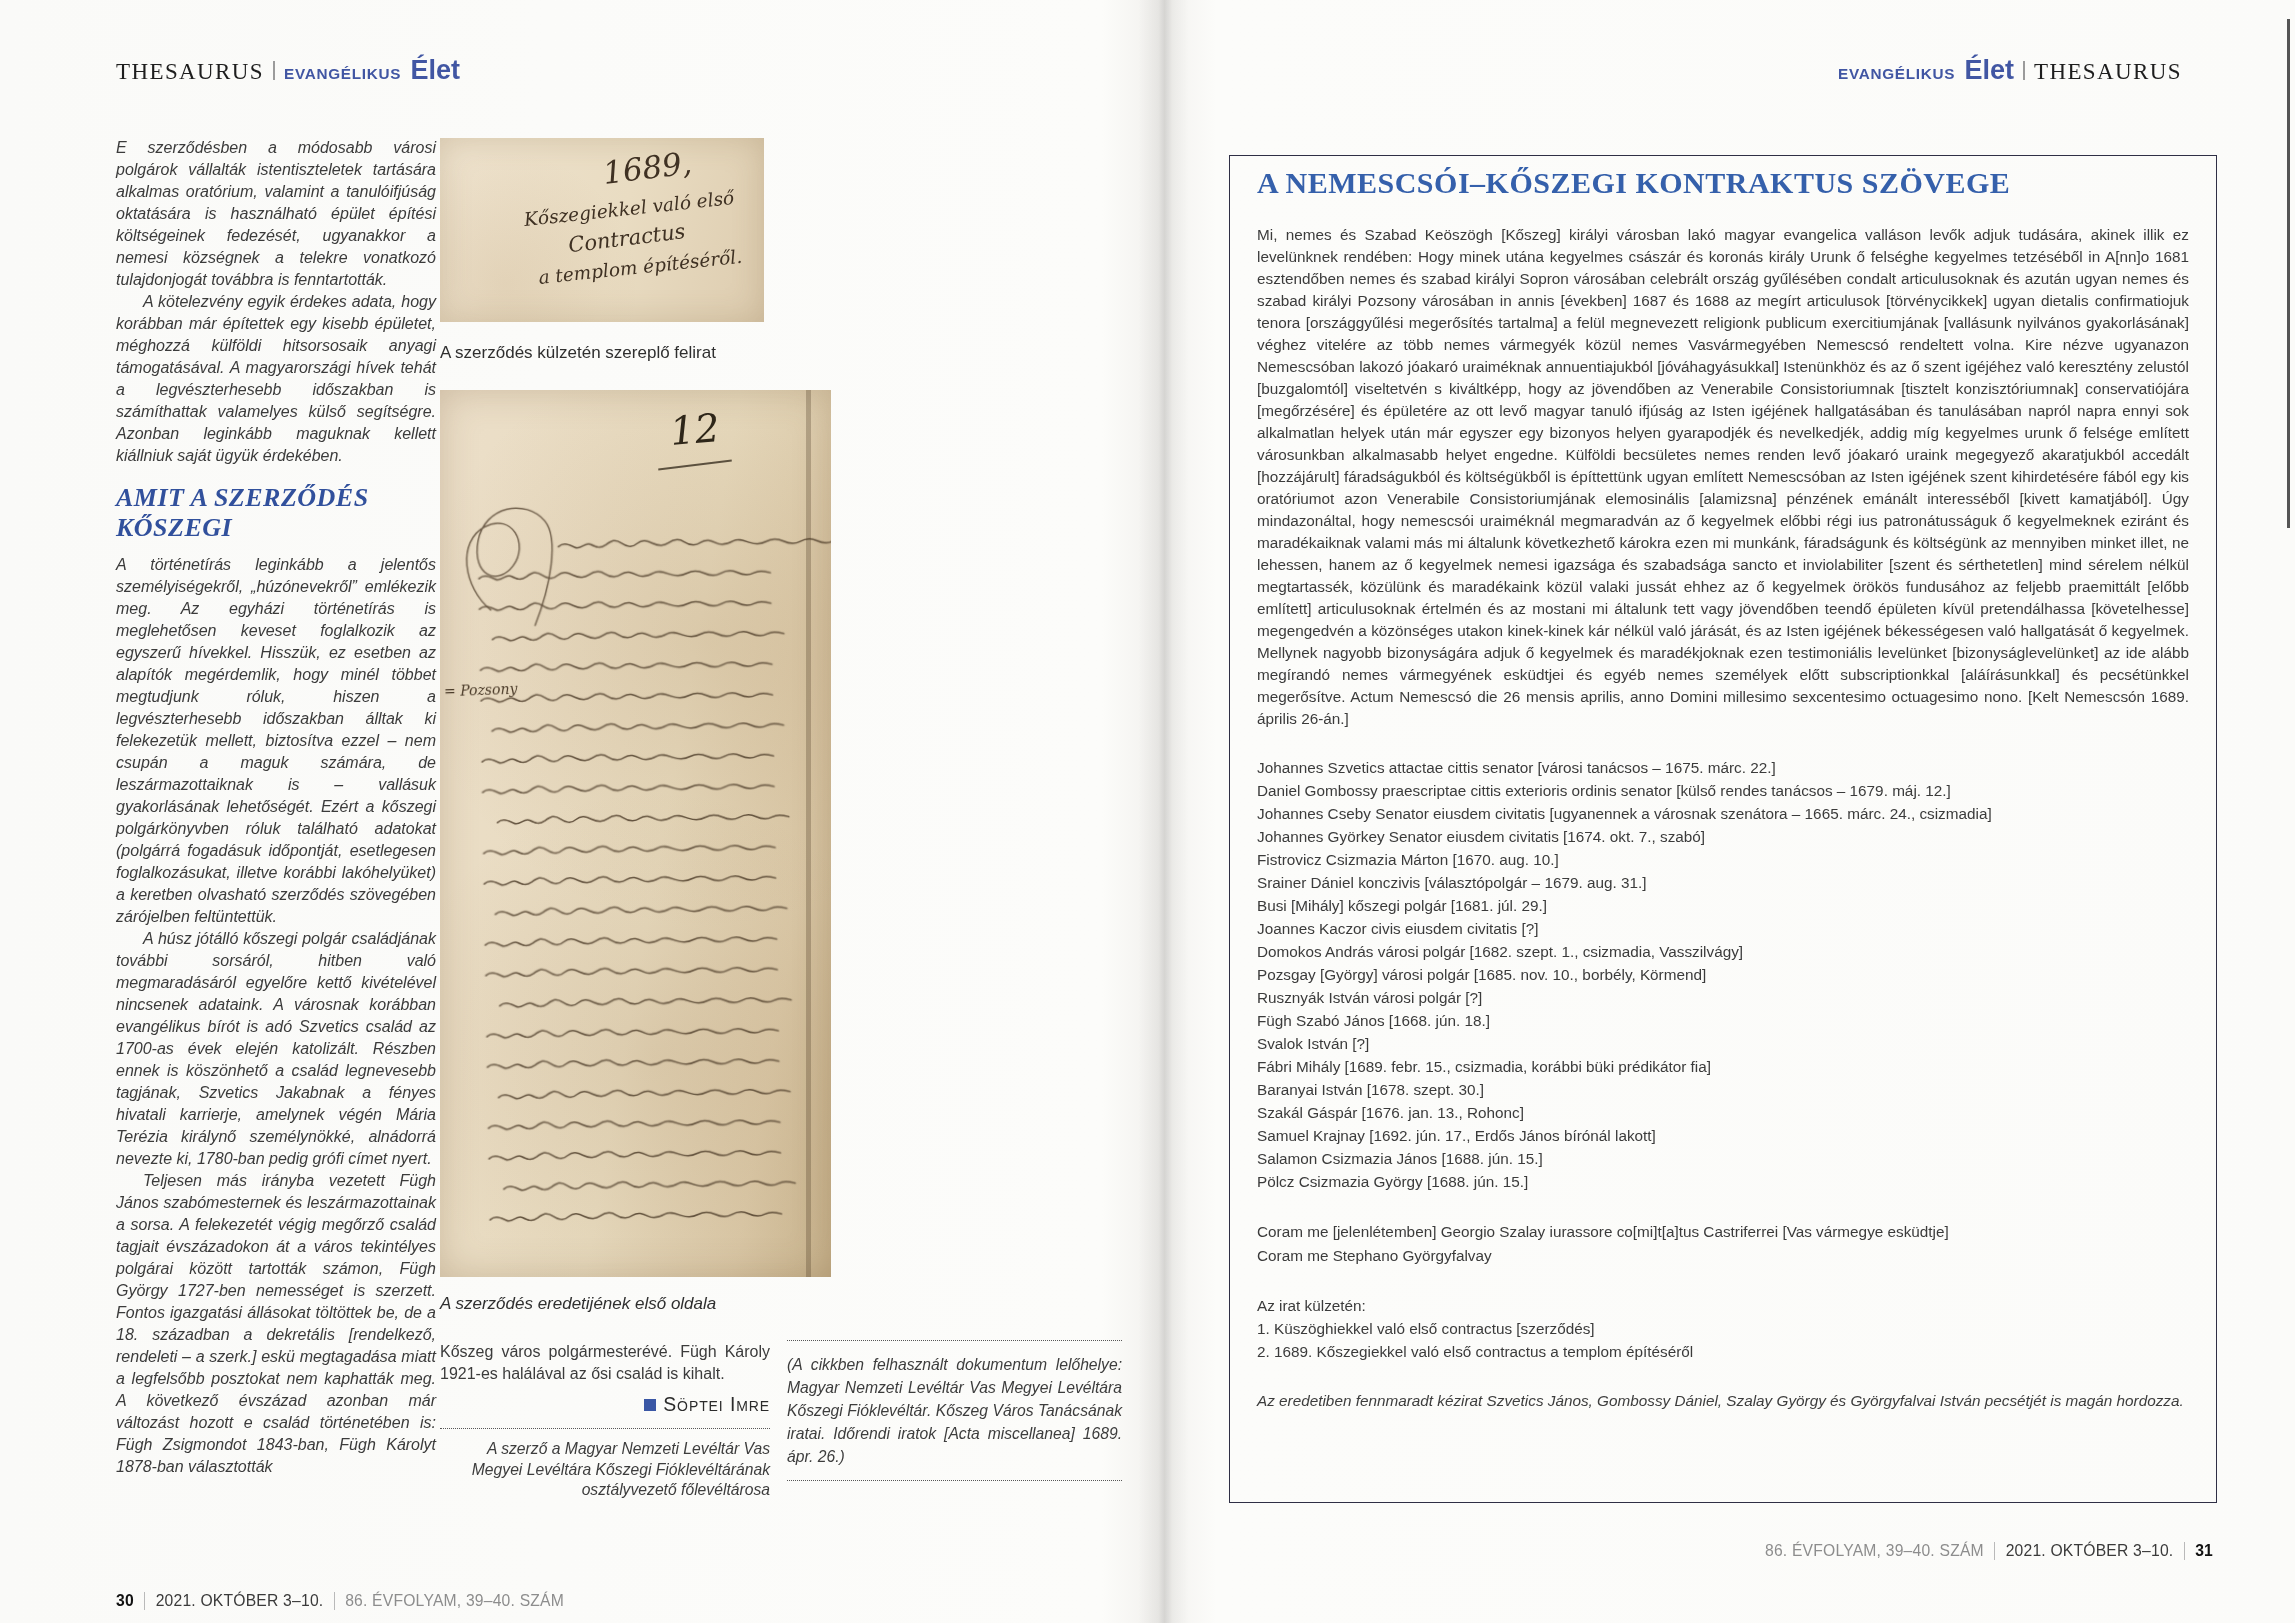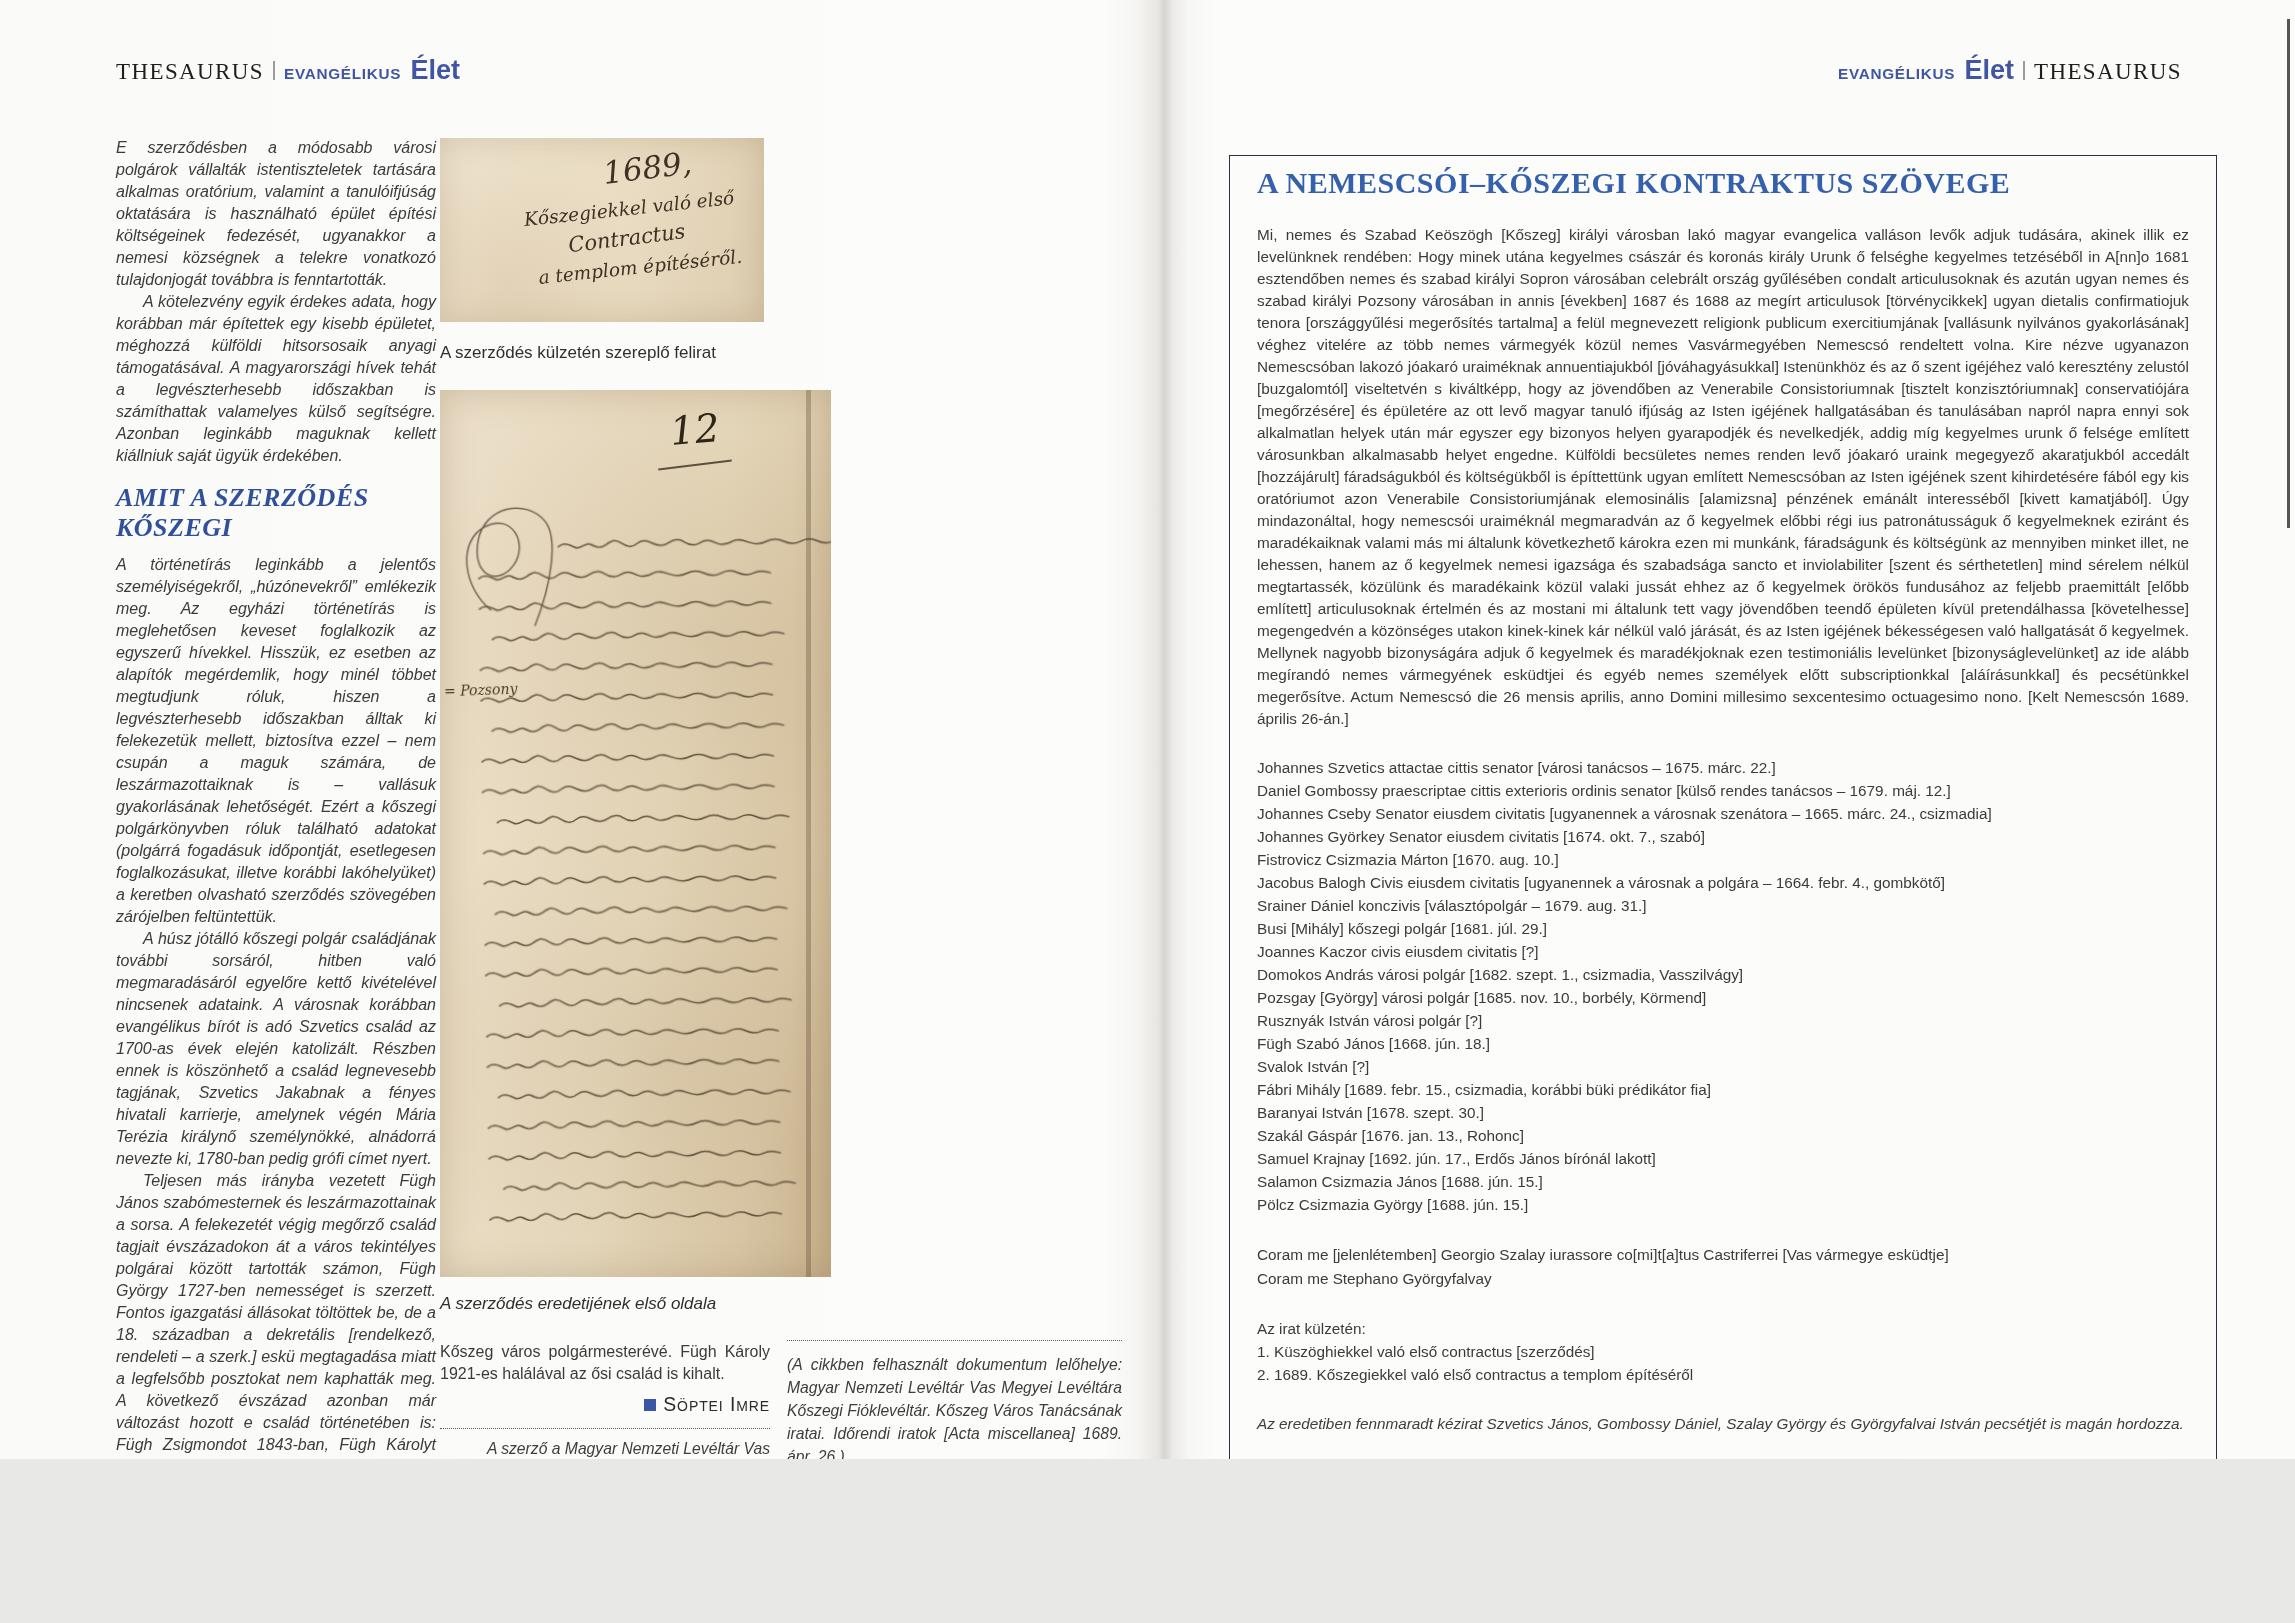--- a/index.html
+++ b/index.html
@@ -1,17 +1,17 @@
 <!DOCTYPE html>
 <html lang="hu" style="font-size:7.4px"><head>
 <meta charset="utf-8">
 <style>
   html,body{margin:0;padding:0;background:#e8e8e6;}
   .spread{
-    position:relative;width:2295px;height:1459px;overflow:hidden;
+    position:relative;width:2295px;height:1623px;overflow:hidden;
     background:linear-gradient(90deg,#fafaf8 0%,#fcfcfa 48%,#f2f1ee 50.5%,#fcfcfa 53%,#fbfbf9 100%);
     font-family:"Liberation Sans",sans-serif;color:#3b3b3b;
   }
   .crease{position:absolute;left:1138px;top:0;width:51px;height:100%;
     background:linear-gradient(90deg,rgba(0,0,0,0) 0%,rgba(0,0,0,.05) 40%,rgba(0,0,0,.12) 52%,rgba(0,0,0,.04) 68%,rgba(0,0,0,0) 100%);}
   .scan-edge{position:absolute;left:2287px;top:18.5px;width:2.8px;height:509px;background:#1d1d1d;opacity:.75;}
 
   
   .masthead{position:absolute;top:55px;display:flex;align-items:baseline;gap:9.3px;}
   .mh-serif{font-family:"Liberation Serif",serif;font-size:23px;letter-spacing:1.4px;color:#1e1e1e;}
@@ -198,21 +198,20 @@
 
   <div class="contract-box">
     <h2 class="contract-title">A NEMESCSÓI–KŐSZEGI KONTRAKTUS SZÖVEGE</h2>
     <div class="contract-body">Mi, nemes és Szabad Keöszögh [Kőszeg] királyi városban lakó magyar evangelica valláson levők adjuk tudására, akinek illik ez levelünknek rendében: Hogy minek utána kegyelmes császár és koronás király Urunk ő felséghe kegyelmes tetzéséből in A[nn]o 1681 esztendőben nemes és szabad királyi Sopron városában celebrált ország gyűlésében condalt articulusoknak és azután ugyan nemes és szabad királyi Pozsony városában in annis [években] 1687 és 1688 az megírt articulusok [törvénycikkek] ugyan dietalis confirmatiojuk tenora [országgyűlési megerősítés tartalma] a felül megnevezett religionk publicum exercitiumjának [vallásunk nyilvános gyakorlásának] véghez vitelére az több nemes vármegyék közül nemes Vasvármegyében Nemescsó rendeltett volna. Kire nézve ugyanazon Nemescsóban lakozó jóakaró uraiméknak annuentiajukból [jóváhagyásukkal] Istenünkhöz és az ő szent igéjéhez való keresztény zelustól [buzgalomtól] viseltetvén s kiváltképp, hogy az jövendőben az Venerabile Consistoriumnak [tisztelt konzisztóriumnak] conservatiójára [megőrzésére] és épületére az ott levő magyar tanuló ifjúság az Isten igéjének hallgatásában és tanulásában napról napra ennyi sok alkalmatlan helyek után már egyszer egy bizonyos helyen gyarapodjék és nevelkedjék, addig míg kegyelmes urunk ő felsége említett városunkban alkalmasabb helyet engedne. Külföldi becsületes nemes renden levő jóakaró uraink megegyező akaratjukból accedált [hozzájárult] fáradságukból és költségükből is építtettünk ugyan említett Nemescsóban az Isten igéjének szent kihirdetésére fából egy kis oratóriumot azon Venerabile Consistoriumjának elemosinális [alamizsna] pénzének emánált interesséből [kivett kamatjából]. Úgy mindazonáltal, hogy nemescsói uraiméknál megmaradván az ő kegyelmek előbbi régi ius patronátusságuk ő kegyelmeknek eziránt és maradékaiknak valami más mi általunk következhető károkra ezen mi munkánk, fáradságunk és költségünk az mennyiben minket illet, ne lehessen, hanem az ő kegyelmek nemesi igazsága és szabadsága sancto et inviolabiliter [szent és sérthetetlen] mind sérelem nélkül megtartassék, közülünk és maradékaink közül valaki jussát ehhez az ő kegyelmek örökös fundusához az feljebb praemittált [előbb említett] articulusoknak értelmén és az mostani mi általunk tett vagy jövendőben teendő épületen kívül pretendálhassa [követelhesse] megengedvén a közönséges utakon kinek-kinek kár nélkül való járását, és az Isten igéjének békességesen való hallgatását ő kegyelmek. Mellynek nagyobb bizonyságára adjuk ő kegyelmek és maradékjoknak ezen testimoniális levelünket [bizonyságlevelünket] az ide alább megírandó nemes vármegyének esküdtjei és egyéb nemes személyek előtt subscriptionkkal [aláírásunkkal] és pecsétünkkel megerősítve. Actum Nemescsó die 26 mensis aprilis, anno Domini millesimo sexcentesimo octuagesimo nono. [Kelt Nemescsón 1689. április 26-án.]</div>
     <div class="signers">
         <div class="signer-line">Johannes Szvetics attactae cittis senator [városi tanácsos – 1675. márc. 22.]</div>
         <div class="signer-line">Daniel Gombossy praescriptae cittis exterioris ordinis senator [külső rendes tanácsos – 1679. máj. 12.]</div>
         <div class="signer-line">Johannes Cseby Senator eiusdem civitatis [ugyanennek a városnak szenátora – 1665. márc. 24., csizmadia]</div>
         <div class="signer-line">Johannes Györkey Senator eiusdem civitatis [1674. okt. 7., szabó]</div>
         <div class="signer-line">Fistrovicz Csizmazia Márton [1670. aug. 10.]</div>
-        <div class="signer-line">Jacobus Balogh Civis eiusdem civitatis [ugyanennek a városnak a polgára – 1664. febr. 4., gombkötő]</div>
         <div class="signer-line">Srainer Dániel konczivis [választópolgár – 1679. aug. 31.]</div>
         <div class="signer-line">Busi [Mihály] kőszegi polgár [1681. júl. 29.]</div>
         <div class="signer-line">Joannes Kaczor civis eiusdem civitatis [?]</div>
         <div class="signer-line">Domokos András városi polgár [1682. szept. 1., csizmadia, Vasszilvágy]</div>
         <div class="signer-line">Pozsgay [György] városi polgár [1685. nov. 10., borbély, Körmend]</div>
         <div class="signer-line">Rusznyák István városi polgár [?]</div>
         <div class="signer-line">Fügh Szabó János [1668. jún. 18.]</div>
         <div class="signer-line">Svalok István [?]</div>
         <div class="signer-line">Fábri Mihály [1689. febr. 15., csizmadia, korábbi büki prédikátor fia]</div>
         <div class="signer-line">Baranyai István [1678. szept. 30.]</div>

